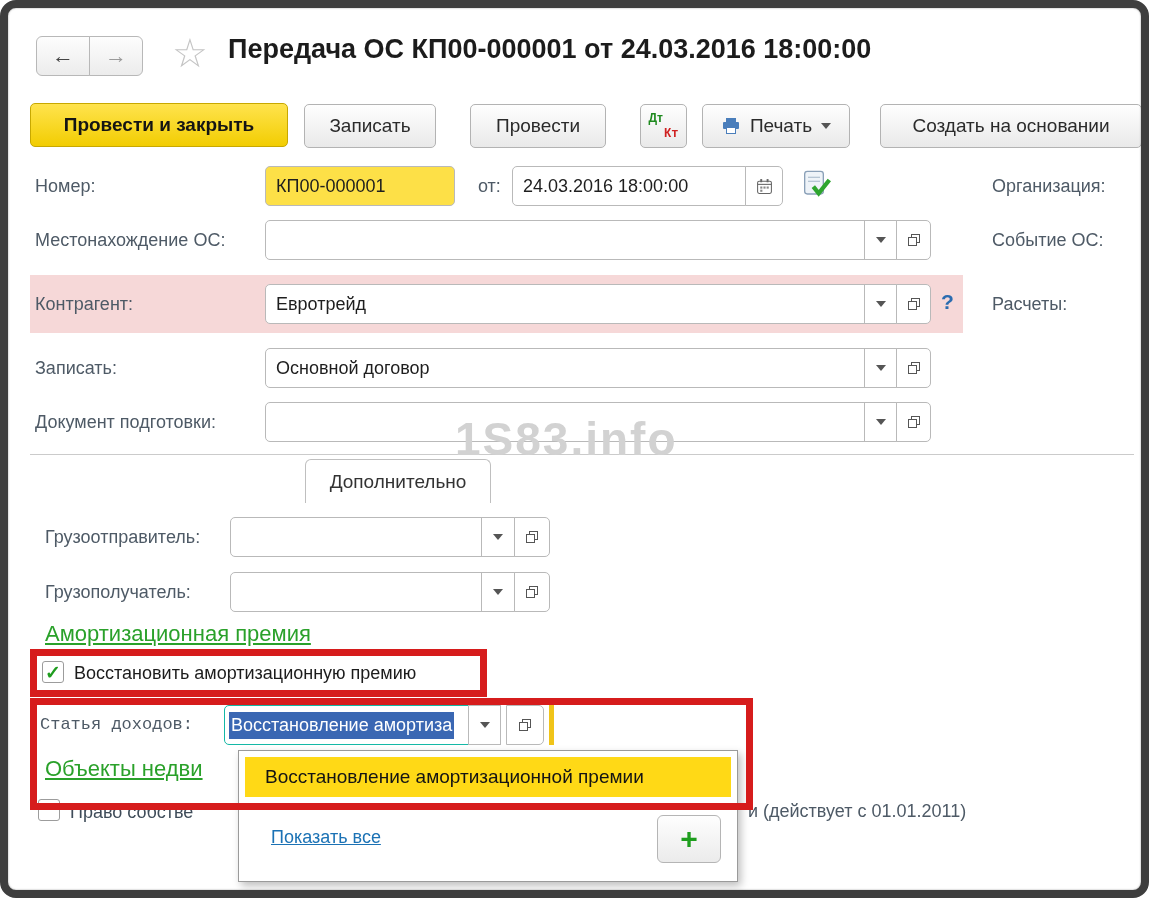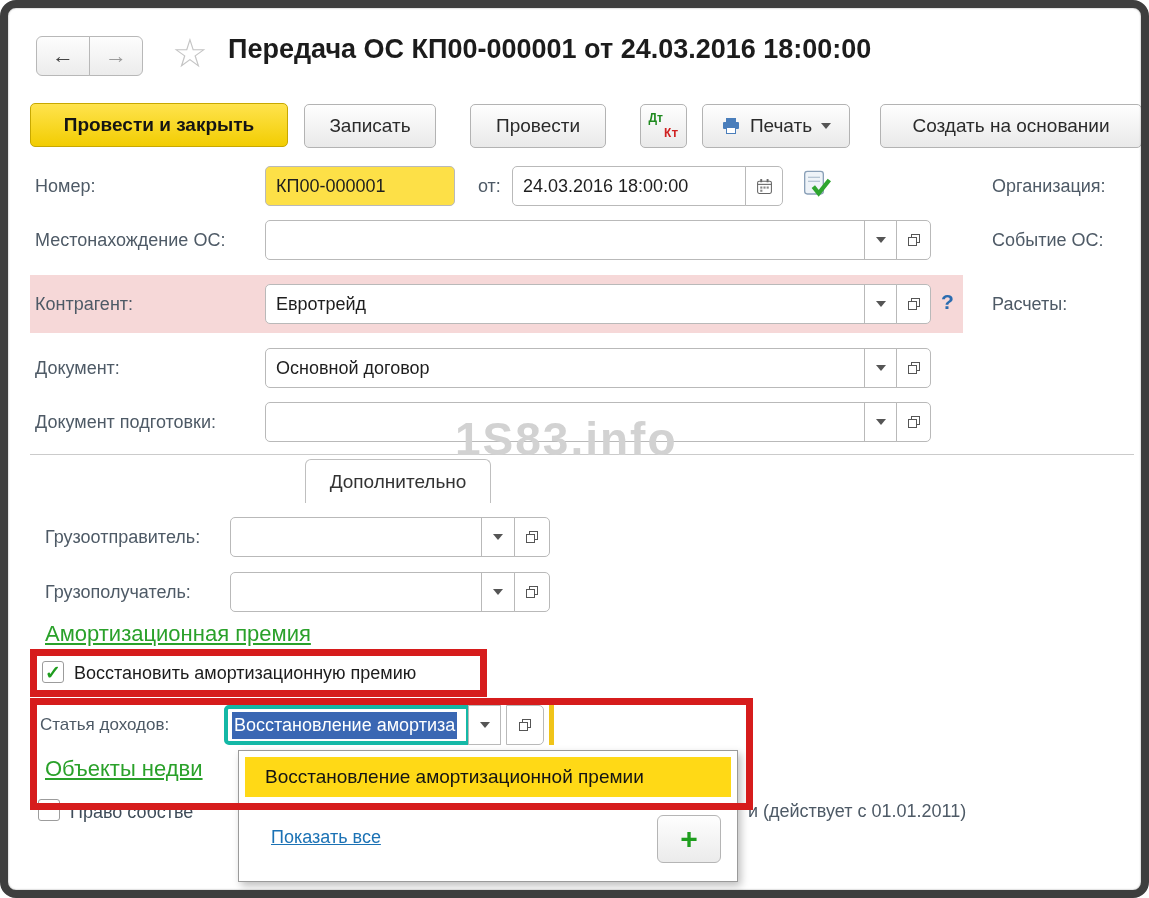--- a/index.html
+++ b/index.html
@@ -37,21 +37,21 @@
          box-shadow:3px 4px 8px rgba(0,0,0,.25);z-index:8;}
   .popup-item{position:absolute;left:6px;top:6px;right:6px;height:40px;background:#ffd916;display:flex;align-items:center;
               padding-left:20px;font-size:19px;color:#141414;cursor:pointer;white-space:nowrap;overflow:hidden;}
   .link{position:absolute;font-size:18px;color:#1b72b5;text-decoration:underline;cursor:pointer;white-space:nowrap;}
   .plusbtn{position:absolute;box-sizing:border-box;width:64px;height:48px;border:1px solid #b5b5b5;border-radius:6px;
            background:linear-gradient(#fefefe,#ebebeb);display:flex;align-items:center;justify-content:center;
            font-size:30px;font-weight:bold;color:#1e9e1e;cursor:pointer;}
   .dtkt{position:relative;width:30px;height:30px;font-size:12px;font-weight:bold;line-height:1;}
   .dtkt .dt{position:absolute;left:0;top:1px;color:#1f8a1f;}
   .dtkt .kt{position:absolute;right:0;bottom:1px;color:#cf2020;font-family:Liberation Mono, monospace;}
-  .selinp{position:absolute;box-sizing:border-box;height:40px;border:4px solid #14b8a6;border-radius:5px 0 0 5px;
+  .selinp{position:absolute;box-sizing:border-box;height:40px;border:1px solid #14b8a6;border-radius:5px 0 0 5px;
           background:#fff;display:flex;align-items:center;padding:16px 4px;overflow:hidden;}
   .selinp span{background:#3a67b3;color:#fff;font-size:18px;white-space:nowrap;padding:3px 2px;}
   .ybar{position:absolute;width:5px;height:40px;background:#f0c419;}
 </style>
 </head>
 <body>
 
 <div class="frame">
 
   <div class="hline" style="left:30px;top:454px;width:1104px;"></div>
@@ -165,21 +165,21 @@
         <svg width="16" height="16" viewBox="0 0 16 16">
             <rect x="5.5" y="2.5" width="8" height="8" fill="#fff" stroke="#555"></rect>
             <rect x="2.5" y="5.5" width="8" height="8" fill="#fff" stroke="#555"></rect>
           </svg>
       </span>
     </div>
   </div>
   <div class="abs" style="left:941px;top:290px;font-size:21px;font-weight:bold;color:#2b6cb0;cursor:pointer;">?</div>
   <div class="lbl" style="left:992px;top:294px;">Расчеты:</div>
 
-  <div class="lbl" style="left:35px;top:358px;">Документ:</div>
+  <div class="lbl" style="left:35px;top:358px;">Записать:</div>
   <div class="combo" style="left:265px;top:348px;">
     <div class="seg seg-text" style="width:600px;">
       <span>Основной договор</span>
     </div>
     <div class="seg seg-btn" style="width:33px;">
         <span class="tri"></span>
       </div>
     <div class="seg seg-btn seg-last" style="width:35px;">
       <span style="display:flex;">
         <svg width="16" height="16" viewBox="0 0 16 16">
@@ -247,21 +247,21 @@
     </div>
   </div>
 
   <div class="section" style="left:45px;top:621px;">Амортизационная премия</div>
 
   <div class="checkbox" style="left:42px;top:661px;">
     <span>✓</span>
   </div>
   <div class="abs" style="left:74px;top:663px;font-size:18px;color:#1c1c1c;white-space:nowrap;">Восстановить амортизационную премию</div>
 
-  <div class="lbl" style="left:40px;top:715px;font-size:17px;">Статья доходов:</div>
+  <div class="lbl" style="left:40px;top:715px;font-size:17px;font-family:Liberation Mono, monospace;">Статья доходов:</div>
   <div class="selinp" style="left:224px;top:705px;width:246px;">
     <span>Восстановление амортиза</span>
   </div>
   <div class="seg seg-btn abs" style="left:469px;top:705px;width:33px;">
       <span class="tri"></span>
     </div>
   <div class="seg seg-btn seg-last abs" style="left:507px;top:705px;width:38px;">
     <span style="display:flex;">
       <svg width="16" height="16" viewBox="0 0 16 16">
           <rect x="5.5" y="2.5" width="8" height="8" fill="#fff" stroke="#555"></rect>

